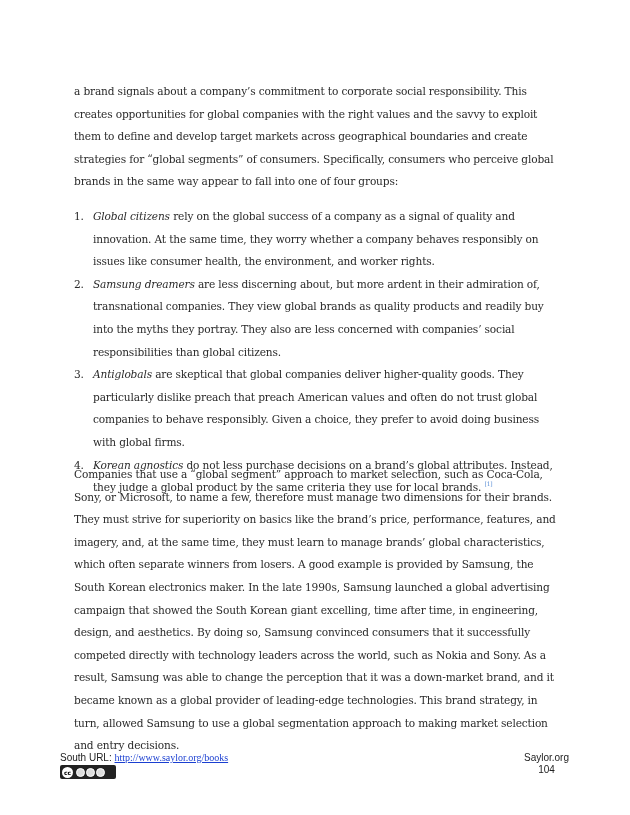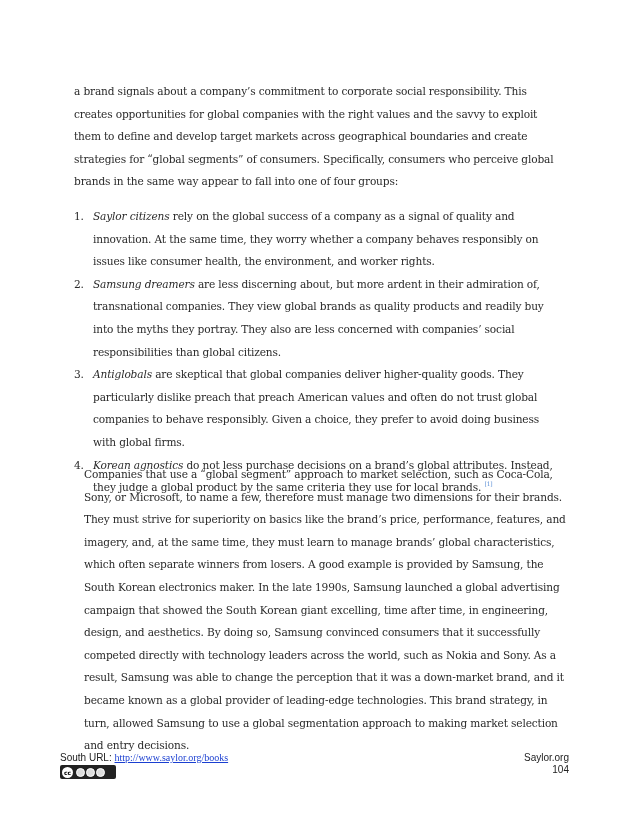--- a/index.html
+++ b/index.html
@@ -11,41 +11,41 @@
     font-size: 10.6px; line-height: 22.6px; color: #2a2a2a;
     letter-spacing: -0.15px;
   }
   .para1 { top: 80px; }
   .list { position: absolute; left: 74px; top: 205px; width: 488px; margin: 0; padding: 0; list-style: none;
     font-family: "DejaVu Serif", serif; font-size: 10.6px; line-height: 22.6px; color: #2a2a2a; letter-spacing: -0.15px; }
   .list li { position: relative; padding-left: 19px; margin: 0; }
   .list .num { position: absolute; left: 0; top: 0; }
   .list em { font-style: italic; }
   .fn { font-size: 6px; vertical-align: super; color: #5b8fd6; line-height: 0; }
-  .para2 { top: 463px; margin-left: 10px; }
+  .para2 { top: 463px; }
   .footer { position: absolute; left: 60px; right: 73px; top: 752px; font-family: "Liberation Sans", sans-serif; font-size: 10px; color: #222; }
   .footer .url-line { position: absolute; left: 0; top: 0; }
   .footer a { color: #1a3fd1; text-decoration: underline; font-family: Liberation Serif, serif; }
-  .footer .right { position: absolute; right: 0; top: 0; text-align: right; line-height: 12px; }
+  .footer .right { position: absolute; right: 0; top: 0; text-align: center; line-height: 12px; }
   .cc { position: absolute; left: 0; top: 13px; width: 56px; height: 14px; background: #222; border-radius: 2px; display: flex; align-items: center; padding-left: 2px; box-sizing: border-box; }
   .cc .cc-logo { width: 11px; height: 11px; border-radius: 50%; background: #fff; color: #000; font-size: 6px; font-weight: bold; display: flex; align-items: center; justify-content: center; font-family: "DejaVu Sans", sans-serif; }
   .cc .cc-badges { display: flex; gap: 1px; margin-left: 3px; }
   .cc .b { width: 9px; height: 9px; border-radius: 50%; background: #ddd; border: 1px solid #fff; box-sizing: border-box; }
 </style>
 </head>
 <body>
 
 <div class="page">
 
   <div class="body-text para1">a brand signals about a company’s commitment to corporate social responsibility. This creates opportunities for global companies with the right values and the savvy to exploit them to define and develop target markets across geographical boundaries and create strategies for “global segments” of consumers. Specifically, consumers who perceive global brands in the same way appear to fall into one of four groups:</div>
 
   <ol class="list">
     <li>
       <span class="num">1.</span>
-      <em>Saylor citizens</em><span> rely on the global success of a company as a signal of quality and innovation. At the same time, they worry whether a company behaves responsibly on issues like consumer health, the environment, and worker rights.</span>
+      <em>Global citizens</em><span> rely on the global success of a company as a signal of quality and innovation. At the same time, they worry whether a company behaves responsibly on issues like consumer health, the environment, and worker rights.</span>
     </li>
     <li>
       <span class="num">2.</span>
       <em>Samsung dreamers</em><span> are less discerning about, but more ardent in their admiration of, transnational companies. They view global brands as quality products and readily buy into the myths they portray. They also are less concerned with companies’ social responsibilities than global citizens.</span>
     </li>
     <li>
       <span class="num">3.</span>
       <em>Antiglobals</em><span> are skeptical that global companies deliver higher-quality goods. They particularly dislike preach that preach American values and often do not trust global companies to behave responsibly. Given a choice, they prefer to avoid doing business with global firms.</span>
     </li>
     <li>

